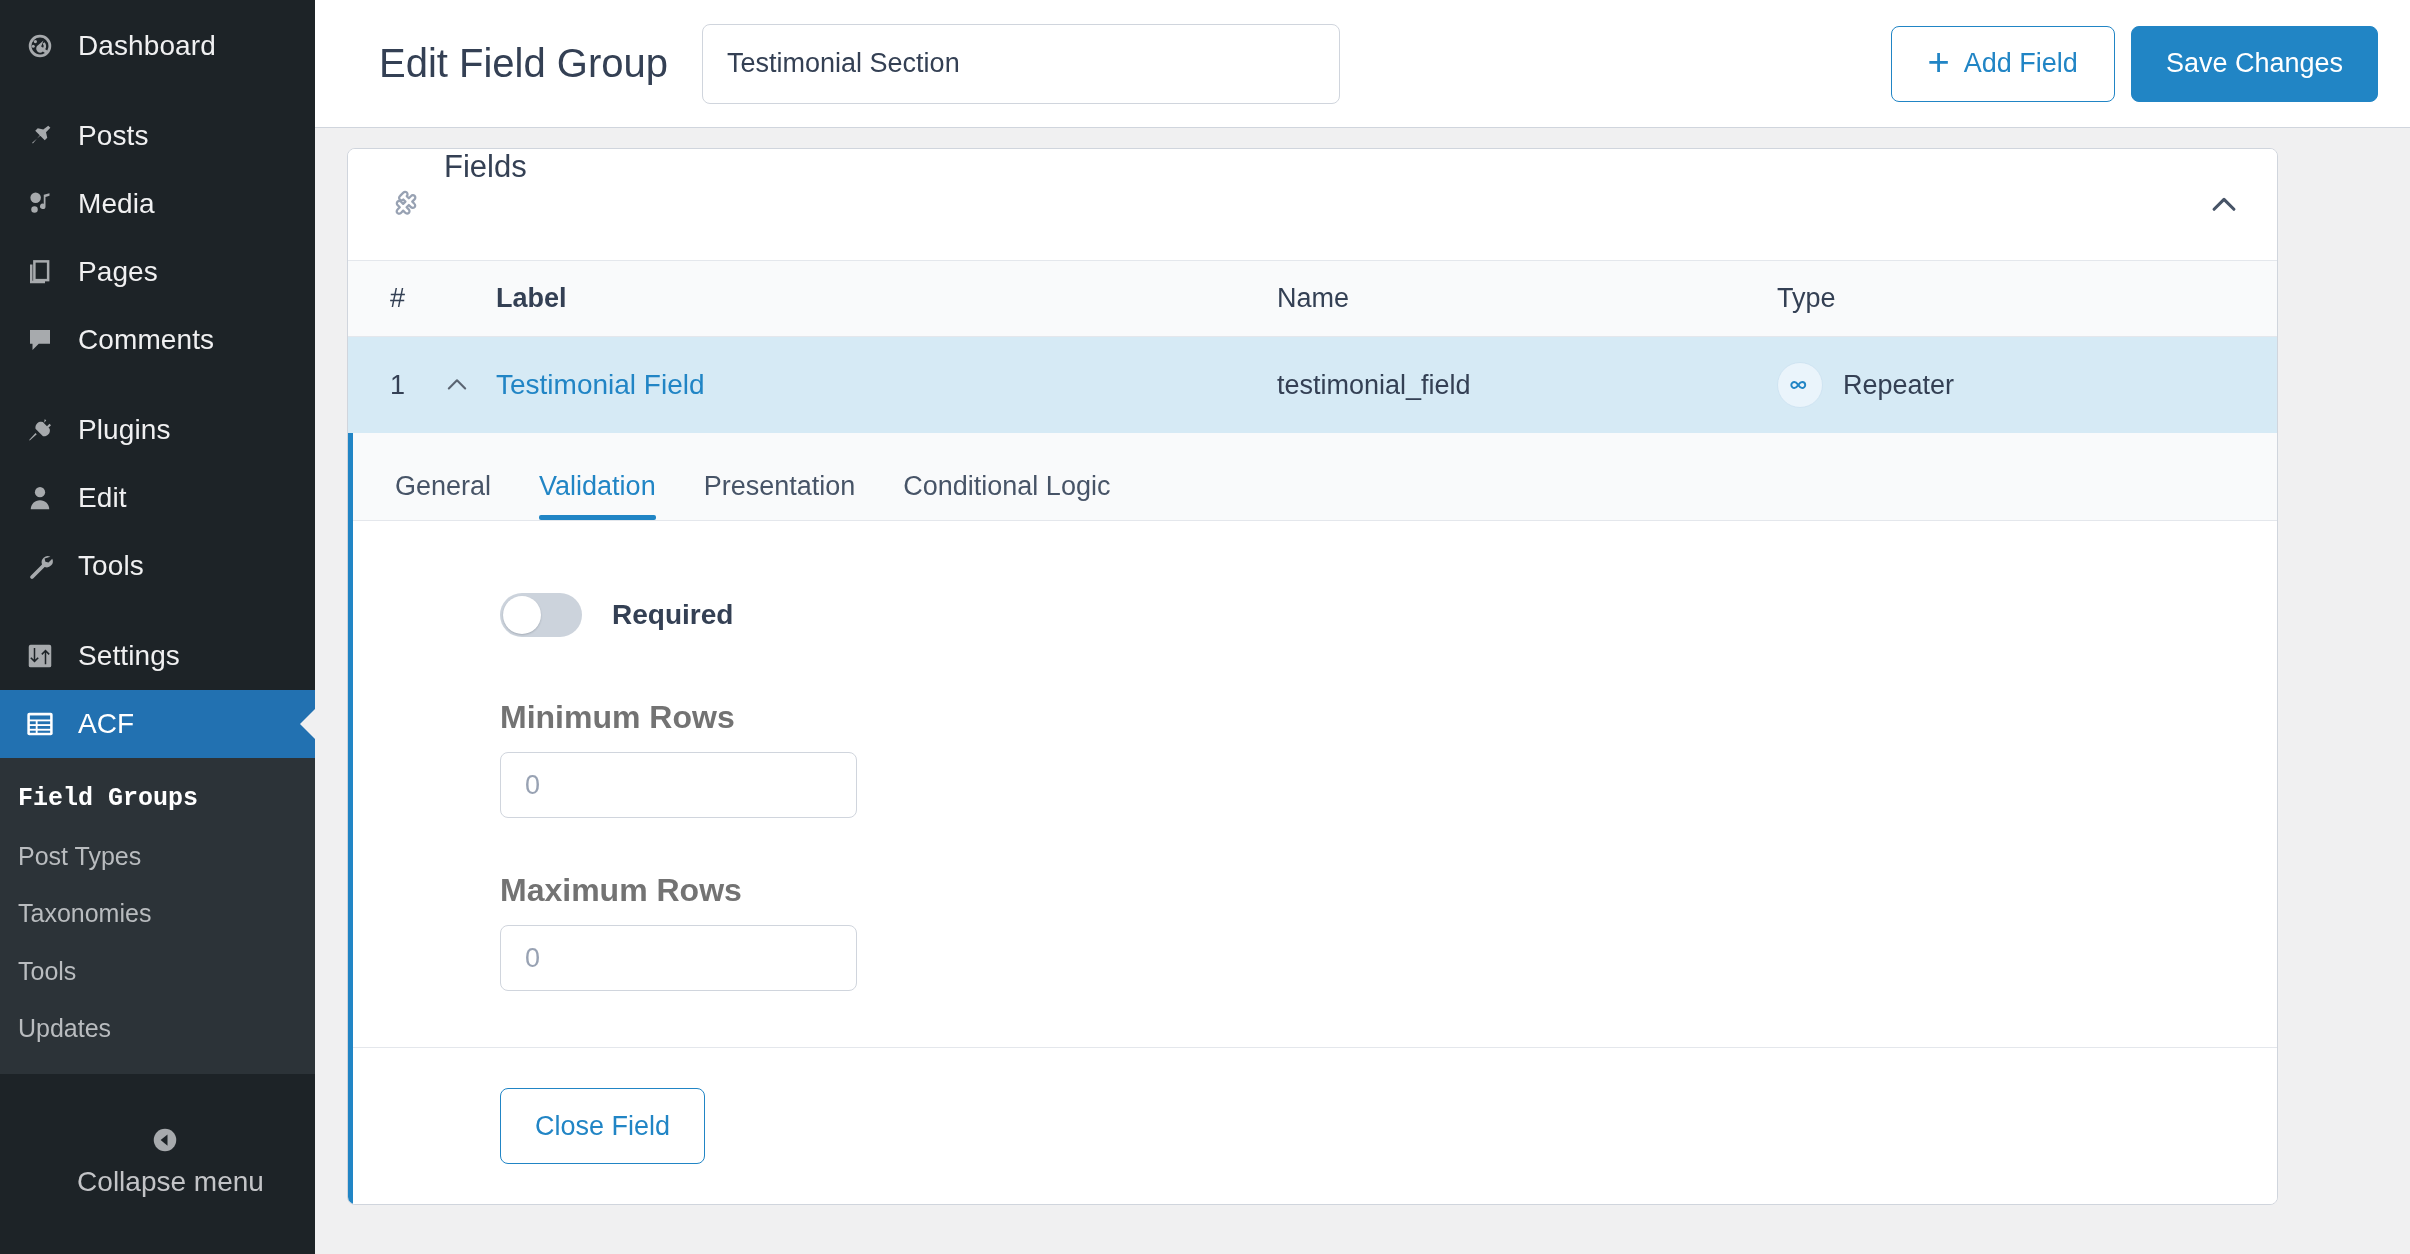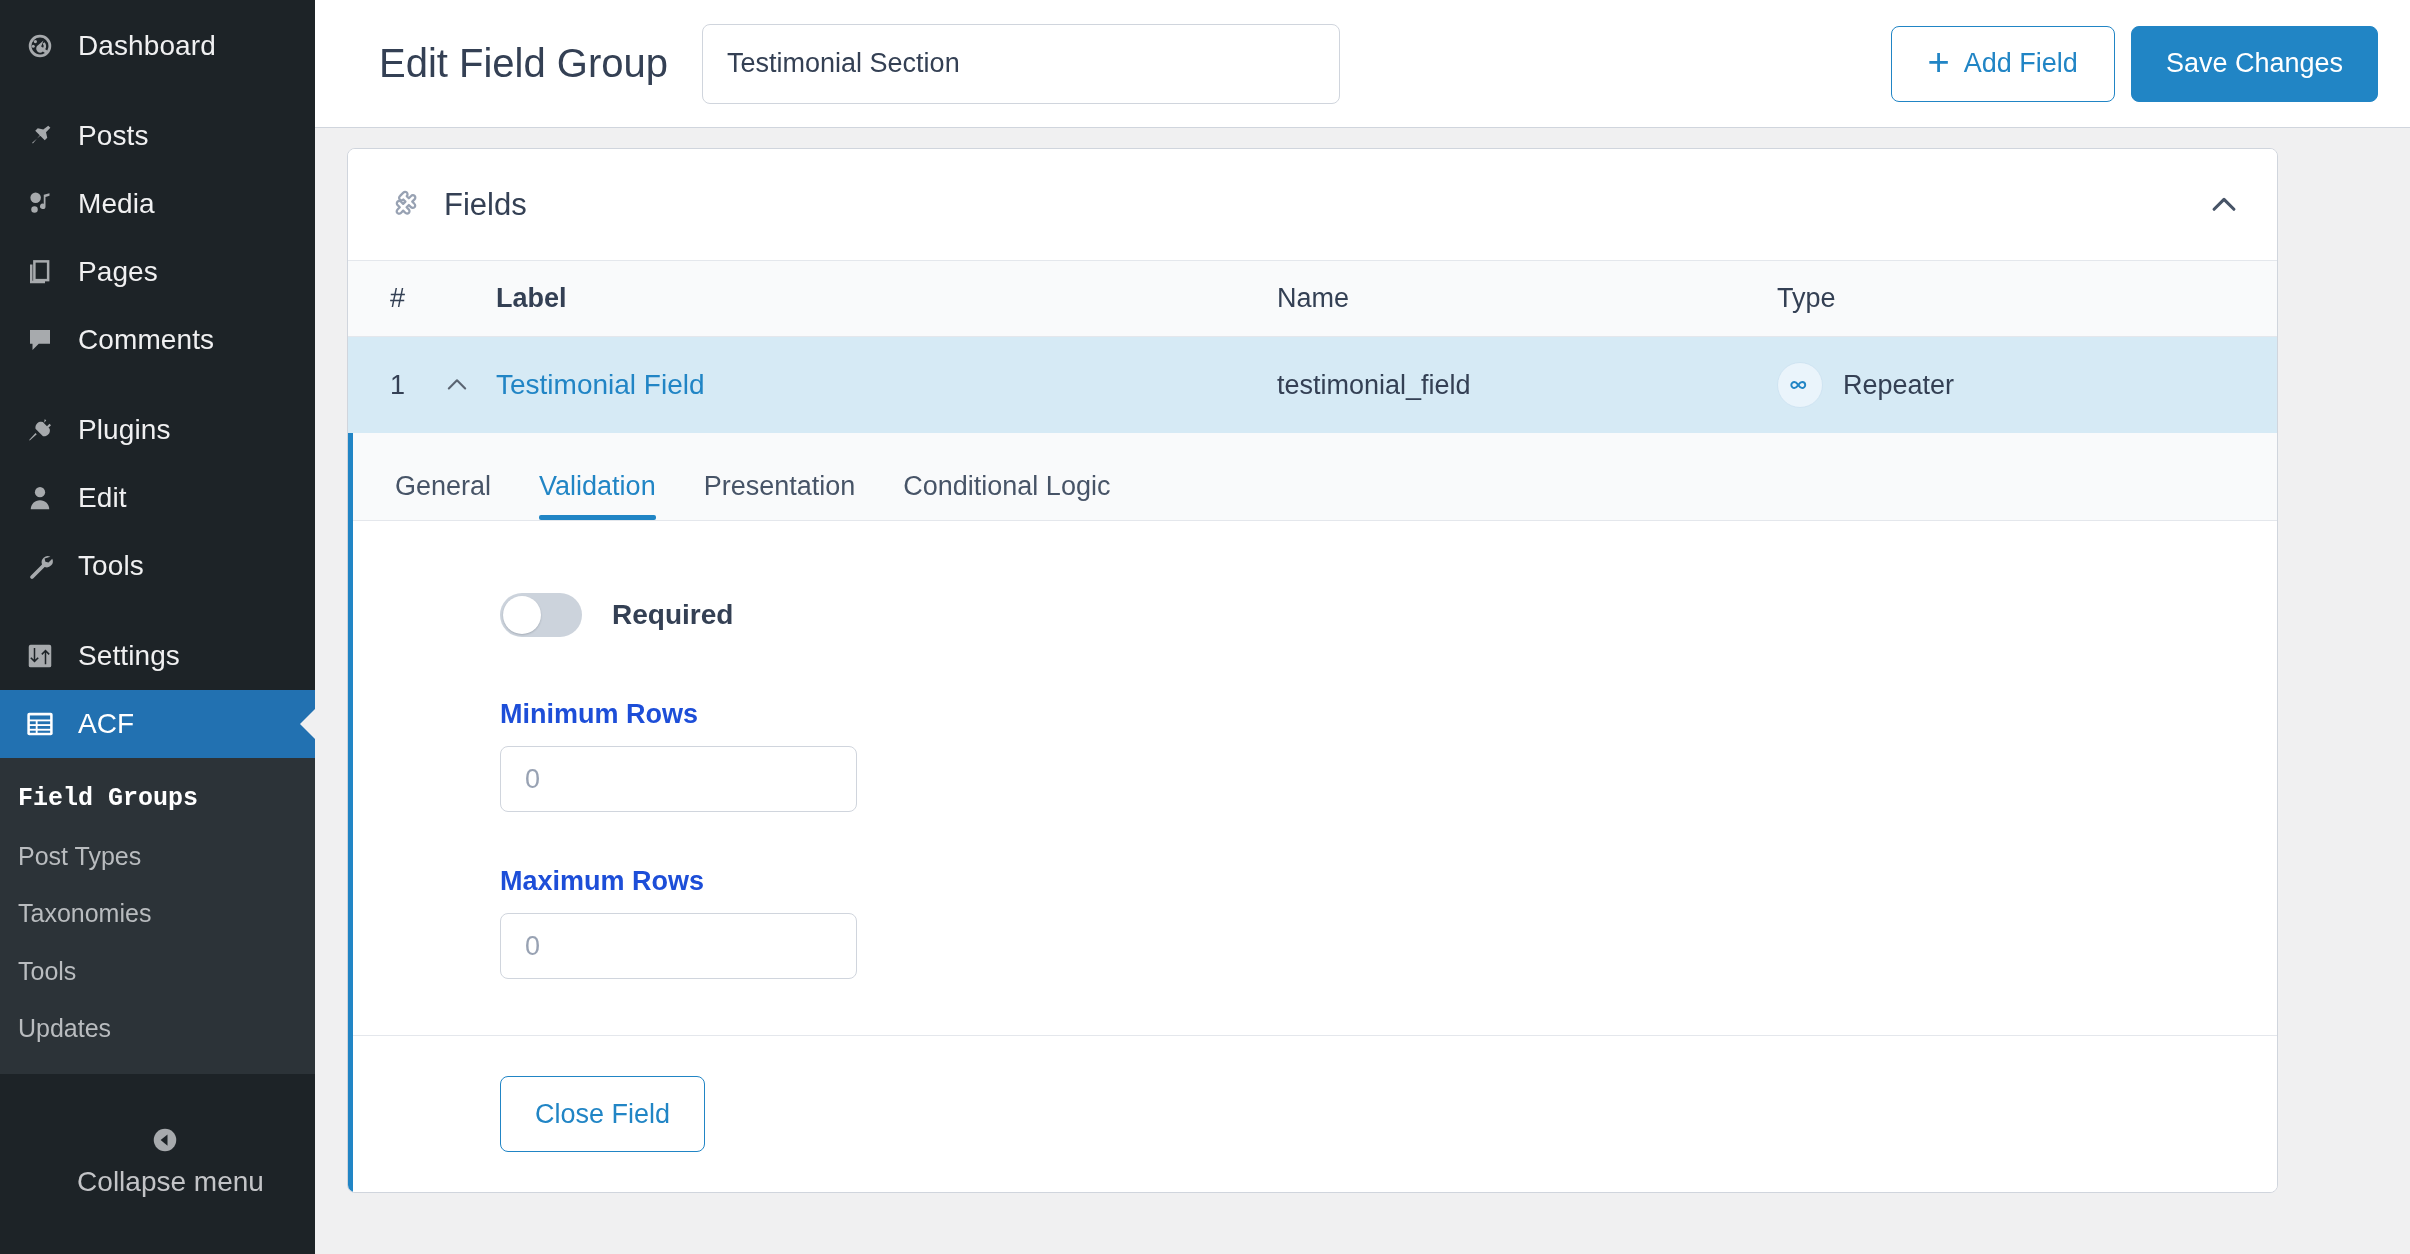--- a/index.html
+++ b/index.html
@@ -153,21 +153,20 @@
   }
   .panel {
     background: #fff;
     border: 1px solid #d0d5dd;
     border-radius: 8px;
     overflow: hidden;
   }
   .panel-head {
     height: 112px;
     display: flex;
-    align-items: center;
     padding: 0 36px 0 42px;
     border-bottom: 1px solid #e4e7ec;
     background: #fff;
   }
   .panel-head .puzzle { color: #98a2b3; display:flex; align-items:center; }
   .panel-title {
     font-size: 31px;
     color: #344054;
     margin-left: 20px;
   }
@@ -255,21 +254,21 @@
   .toggle .knob {
     position: absolute;
     top: 3px; left: 3px;
     width: 38px; height: 38px;
     background: #fff;
     border-radius: 50%;
     box-shadow: 0 1px 2px rgba(16,24,40,.2);
   }
   .toggle-label { font-size: 28px; color: #344054; font-weight: bold; }
   .form-label {
-    font-size: 27px; color: #1d4ed8; font-weight: bold;
+    font-size: 32px; color: #737373; font-weight: bold;
     display: block; margin-bottom: 16px;
   }
   .num-input {
     width: 357px; height: 66px;
     border: 1px solid #d0d5dd;
     border-radius: 8px;
     padding: 0 24px;
     font-size: 27px;
     font-family: "Liberation Sans", sans-serif;
     color: #344054;

